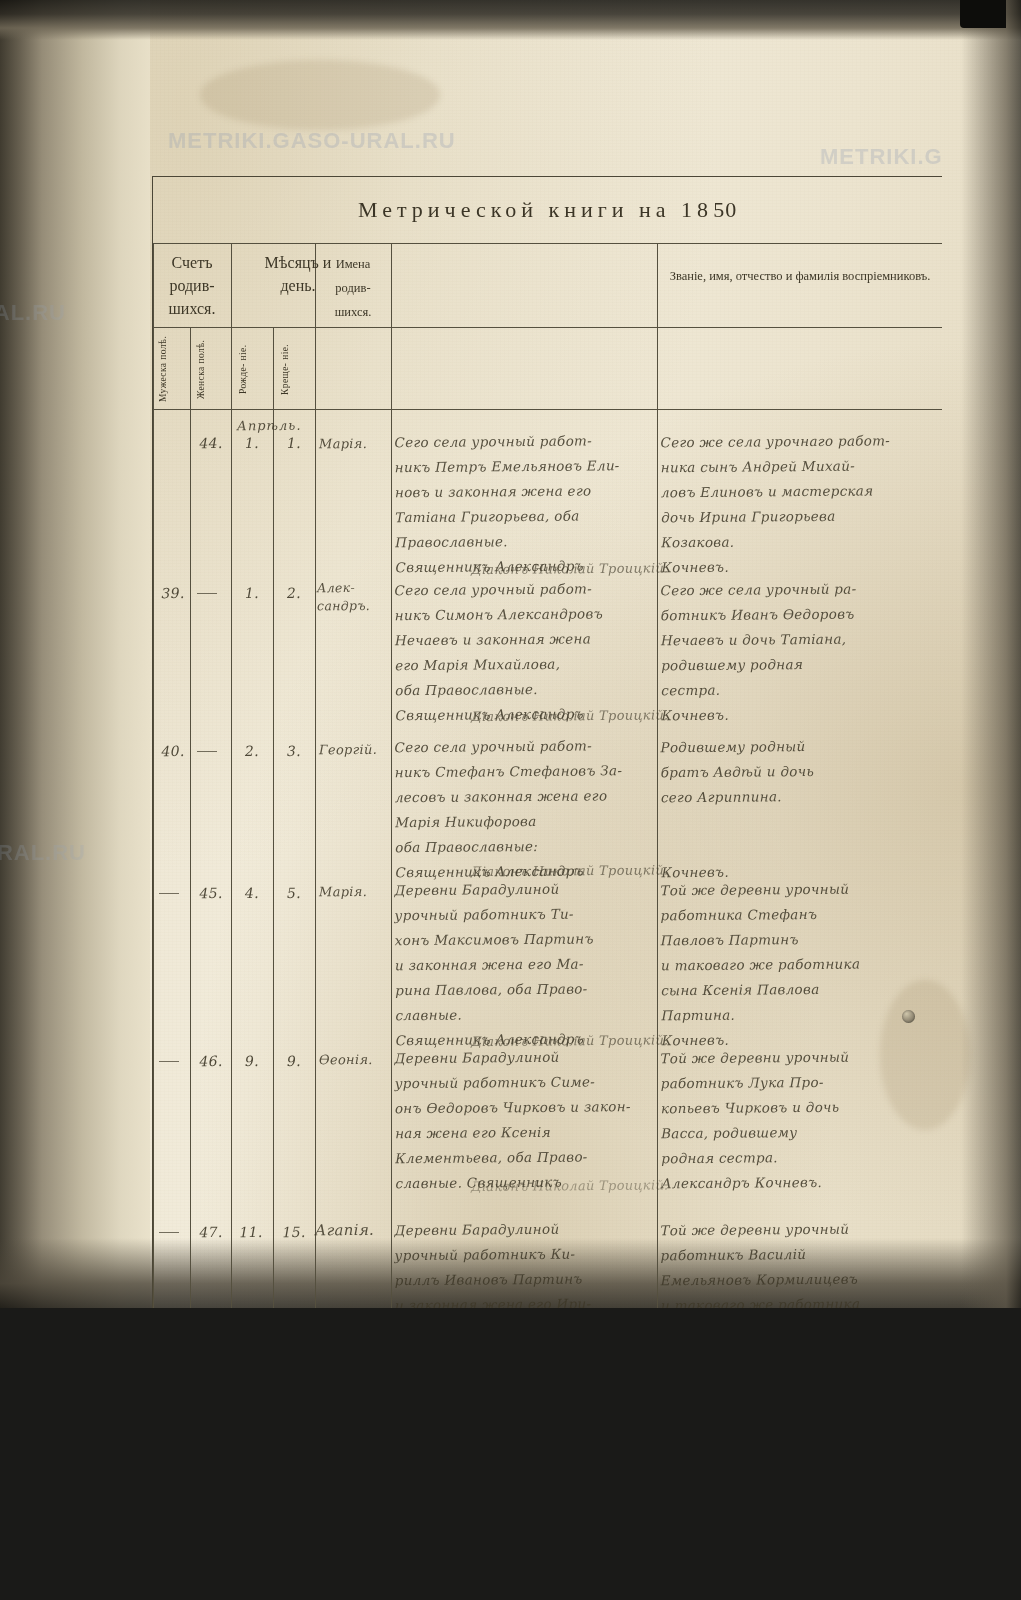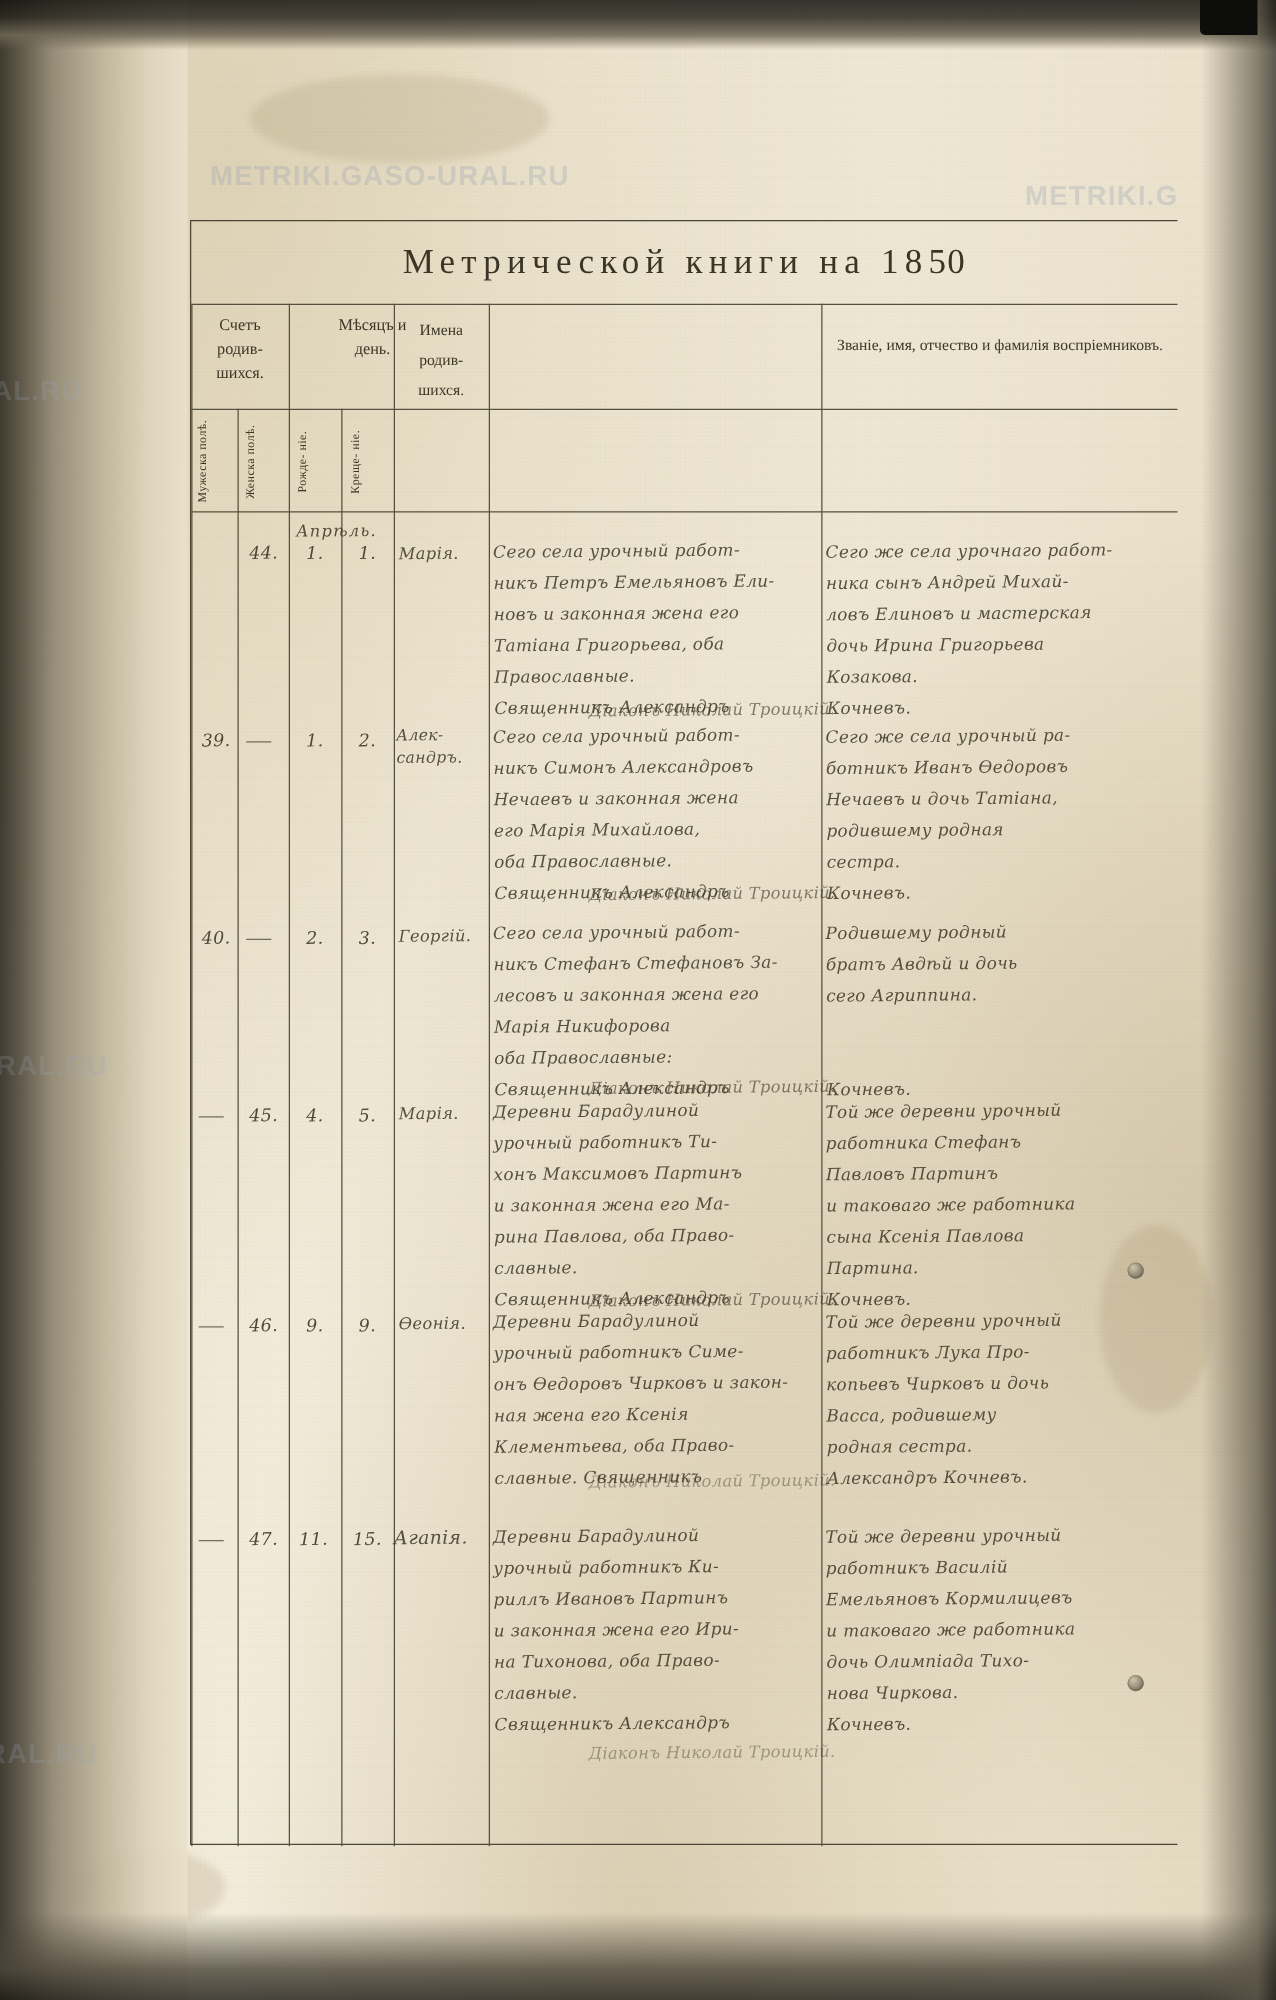--- a/index.html
+++ b/index.html
@@ -9,21 +9,21 @@
   }
   body {
     width: 1021px;
     height: 1600px;
     overflow: hidden;
     font-family: "Liberation Serif", serif;
   }
   #page {
     position: relative;
     width: 1021px;
-    height: 1600px;
+    height: 1308px;
     background: #efe8d6;
     overflow: hidden;
   }
   
   .paper-tint {
     position: absolute;
     inset: 0;
     background:
       radial-gradient(ellipse at 18% 8%, rgba(210,196,160,0.55), rgba(210,196,160,0) 45%),
       radial-gradient(ellipse at 95% 60%, rgba(190,172,136,0.45), rgba(190,172,136,0) 40%),
@@ -122,38 +122,38 @@
   .title-row {
     position: absolute;
     left: 0; top: 0;
     width: 100%; height: 66px;
     display: flex;
     align-items: center;
     justify-content: center;
   }
   .title-text {
     font-family: "Liberation Serif", serif;
-    font-size: 28px;
+    font-size: 22px;
     letter-spacing: 5px;
     color: #3b3526;
     white-space: nowrap;
   }
   .title-text .yr {
     letter-spacing: 1px;
   }
   .hdr {
     position: absolute;
     box-sizing: border-box;
     text-align: center;
     color: #3d3727;
     font-size: 12.5px;
     line-height: 1.45;
     padding: 4px 3px;
   }
-  .hdr.small { font-size: 13px; }
+  .hdr.small { font-size: 16px; }
   .hdr.vert {
     writing-mode: vertical-rl;
     transform: rotate(180deg);
     white-space: nowrap;
     font-size: 9.5px;
     line-height: 1.25;
     letter-spacing: 0.4px;
   }
 
   

